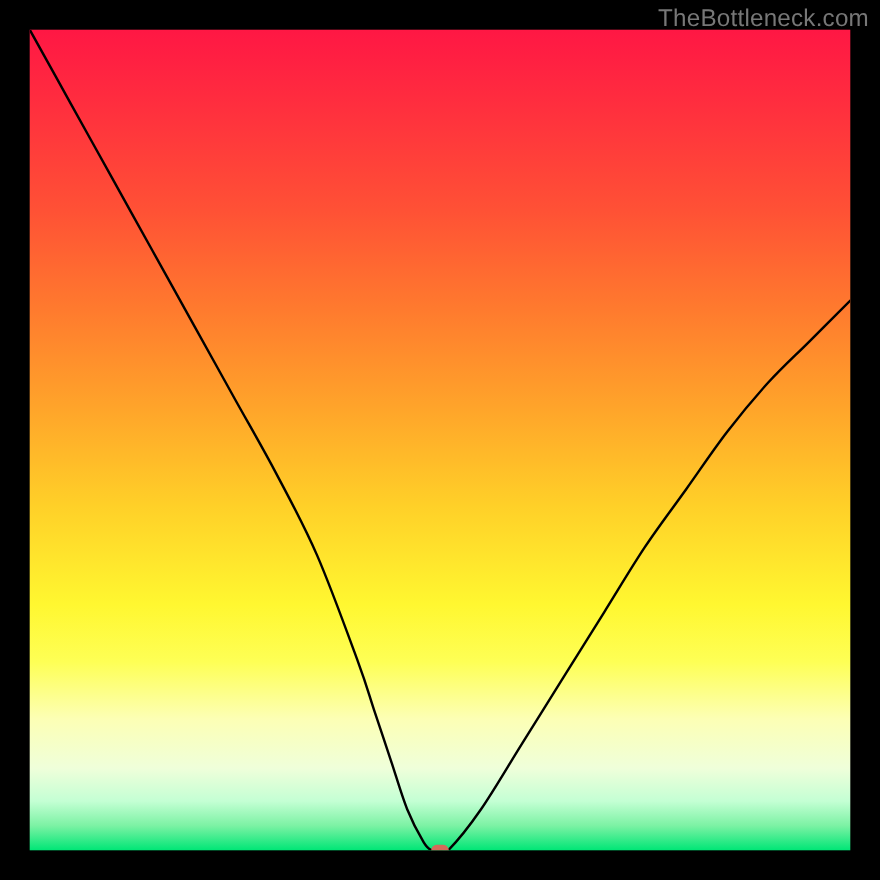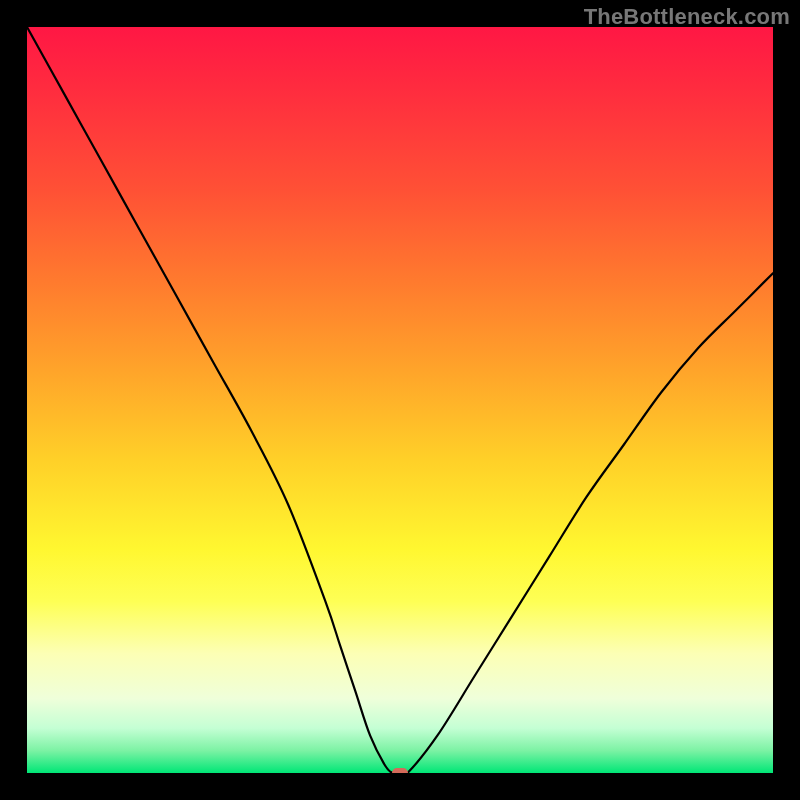--- a/index.html
+++ b/index.html
@@ -16,21 +16,21 @@
     width: 800px;
     height: 800px;
     background: #000;
   }
   .watermark {
     position: absolute;
     top: 4px;
     right: 10px;
     color: #777;
     font-size: 22px;
-    font-weight: 700;
+    font-weight: 400;
     letter-spacing: 0.2px;
     z-index: 5;
     user-select: none;
   }
   .plot-area {
     position: absolute;
     left: 27px;
     top: 27px;
     width: 746px;
     height: 746px;

